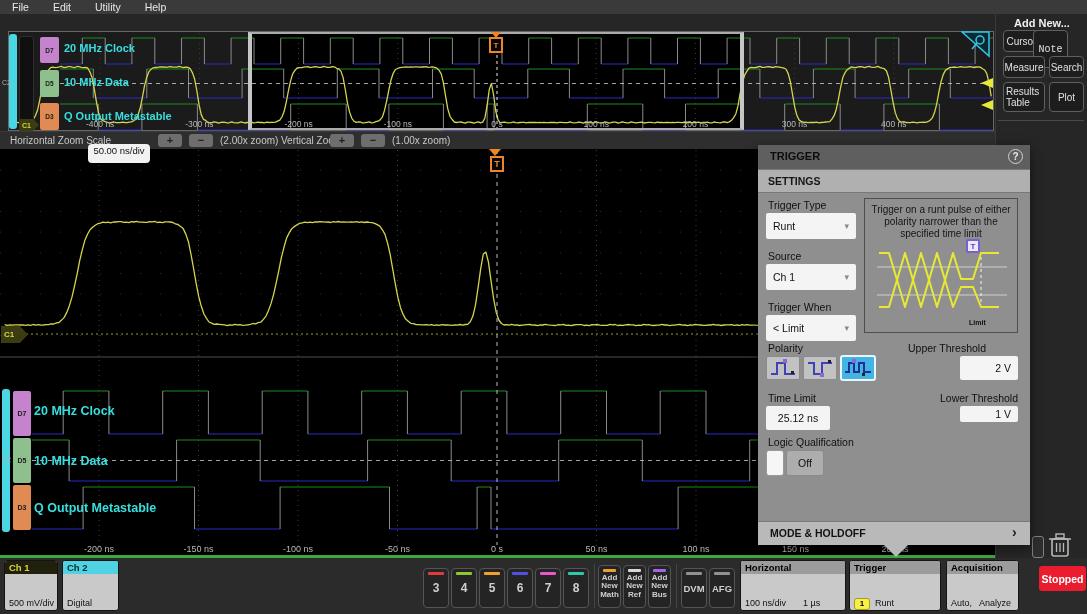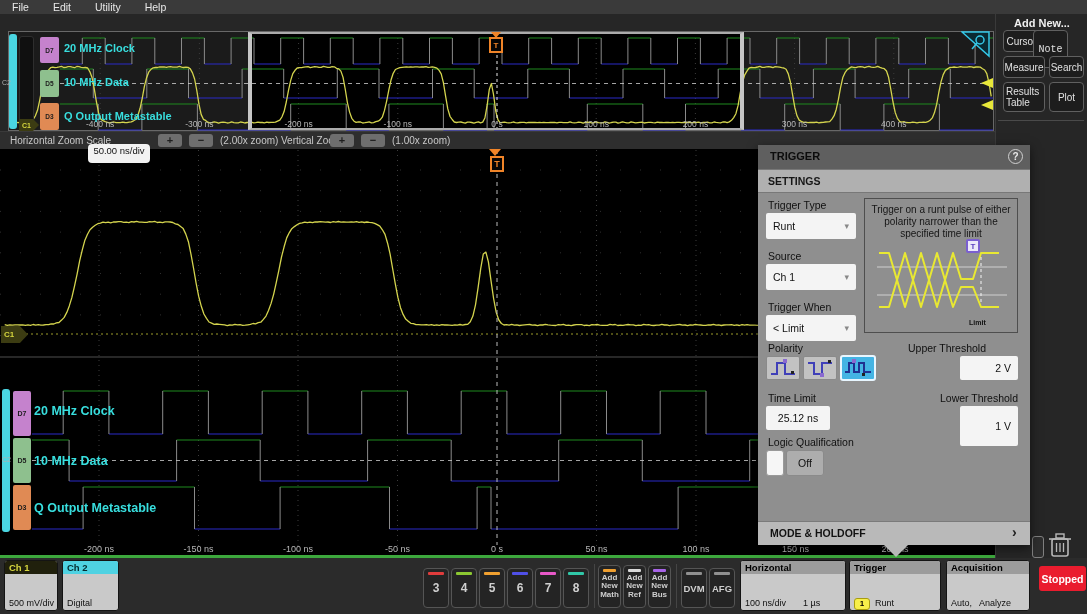--- a/index.html
+++ b/index.html
@@ -299,21 +299,21 @@
         <polyline points="1,13 5,13 5,4 10,4 10,13 15,13 15,4 20,4 20,13 27,13" fill="none" stroke="#203090" stroke-width="2"></polyline>
         <rect x="8" y="0" width="4" height="4" fill="#8a6ad0"></rect>
           <rect x="18" y="14" width="3" height="3" fill="#222"></rect>
       </svg>
     </div>
     <span class="tp-label abs" style="left:150px;top:197px;width:110px;">Upper Threshold</span>
     <div class="tp-field abs" style="left:202px;top:211px;width:58px;height:24px;justify-content:flex-end;padding-right:7px;">2 V</div>
     <span class="tp-label abs" style="left:10px;top:247px;">Time Limit</span>
     <div class="tp-field abs" style="left:8px;top:261px;width:64px;height:24px;justify-content:center;text-align:right;">25.12 ns</div>
     <span class="tp-label abs" style="left:150px;top:247px;width:110px;text-align:right;">Lower Threshold</span>
-    <div class="tp-field abs" style="left:202px;top:261px;width:58px;height:40px;justify-content:flex-end;padding-right:7px;">1 V</div>
+    <div class="tp-field abs" style="left:202px;top:261px;width:58px;height:16px;justify-content:flex-end;padding-right:7px;">1 V</div>
     <span class="tp-label abs" style="left:10px;top:291px;">Logic Qualification</span>
     <div class="abs" style="left:8px;top:305px;width:18px;height:26px;background:#f6f6f6;border:1px solid #999;border-radius:3px;box-sizing:border-box;"></div>
     <div class="abs" style="left:28px;top:305px;width:38px;height:26px;background:#adadad;border:1px solid #8a8a8a;border-radius:3px;box-sizing:border-box;color:#111;font-size:10.5px;display:flex;align-items:center;justify-content:center;text-align:right;">Off</div>
 
     <div id="tp-modebar" class="abs">
       <span class="abs" style="left:12px;top:5px;font-size:10.5px;font-weight:bold;color:#111;">MODE &amp; HOLDOFF</span>
       <span class="abs" style="left:254px;top:2px;font-size:14px;font-weight:bold;color:#222;">›</span>
     </div>
   </div>
   <div id="tp-arrow" class="abs"></div>
@@ -391,21 +391,21 @@
       </div>
     </div>
     <div class="badge" style="left:849px;top:2px;width:92px;height:51px;">
       <div class="hd">Trigger</div>
       <div class="bd">
         <div><span class="chip">1</span>  <span>Runt</span></div>
         
         
       </div>
     </div>
-    <div class="badge" style="left:946px;top:2px;width:84px;height:51px;">
+    <div class="badge" style="left:946px;top:2px;width:73px;height:51px;">
       <div class="hd">Acquisition</div>
       <div class="bd">
         <div>Auto,   Analyze</div>
         
         
       </div>
     </div>
     <div id="stopped" style="left:1039px;top:8px;width:47px;height:25px;">Stopped</div>
   </div>
 

